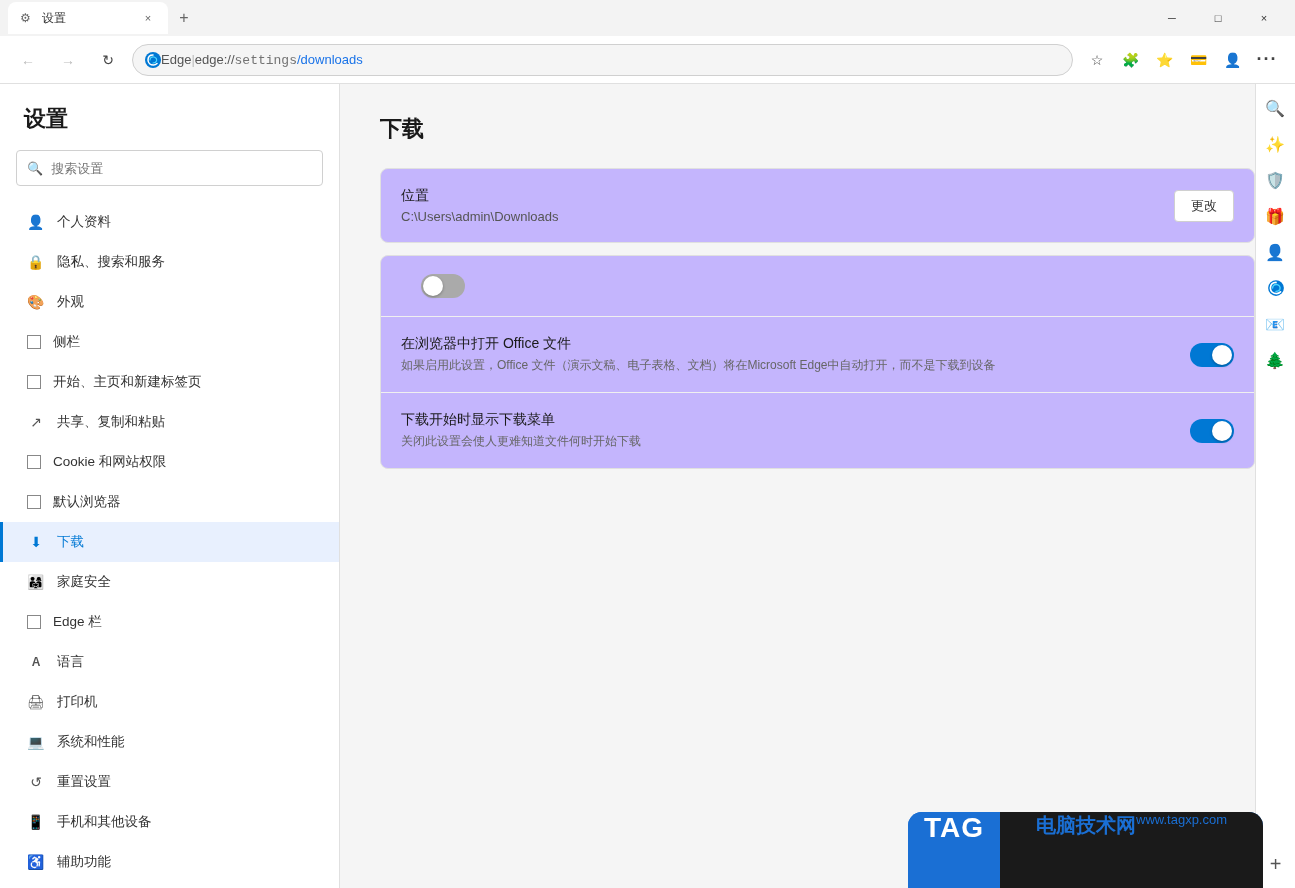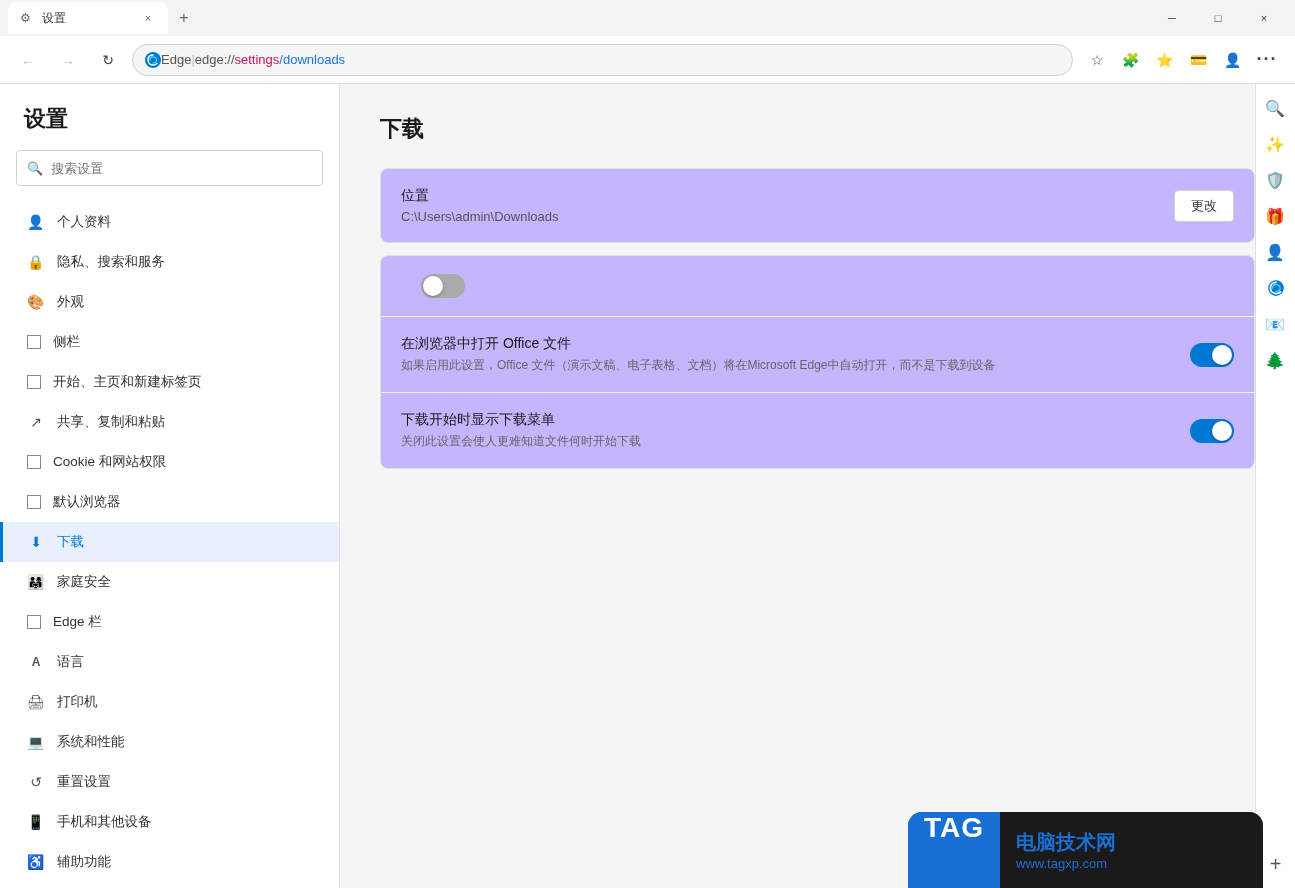--- a/index.html
+++ b/index.html
@@ -125,21 +125,22 @@
       font-size: 13px;
     }
     .address-url {
       color: #1a73e8;
       font-size: 13px;
     }
     .address-url span.scheme {
       color: #555;
     }
     .address-url span.path {
-      color: #be185d;
+      color: #737373;
+      font-family: Liberation Mono, monospace;
     }
     .navbar-right {
       display: flex;
       align-items: center;
       gap: 2px;
     }
 
     
     .sidebar-right {
       position: absolute;
@@ -356,21 +357,21 @@
       letter-spacing: 1px;
     }
     .watermark-tag span.T { color: #fff; }
     .watermark-tag span.A { color: #fff; }
     .watermark-tag span.G { color: #fff; }
     .watermark-right {
       background: #1a1a1a;
       flex: 1;
       height: 100%;
       display: flex;
-      flex-direction: column;
+      flex-direction: row;
       justify-content: center;
       padding: 0 16px;
     }
     .watermark-site {
       color: #1a6fd4;
       font-size: 20px;
       font-weight: 700;
     }
     .watermark-url {
       color: #1a6fd4;

